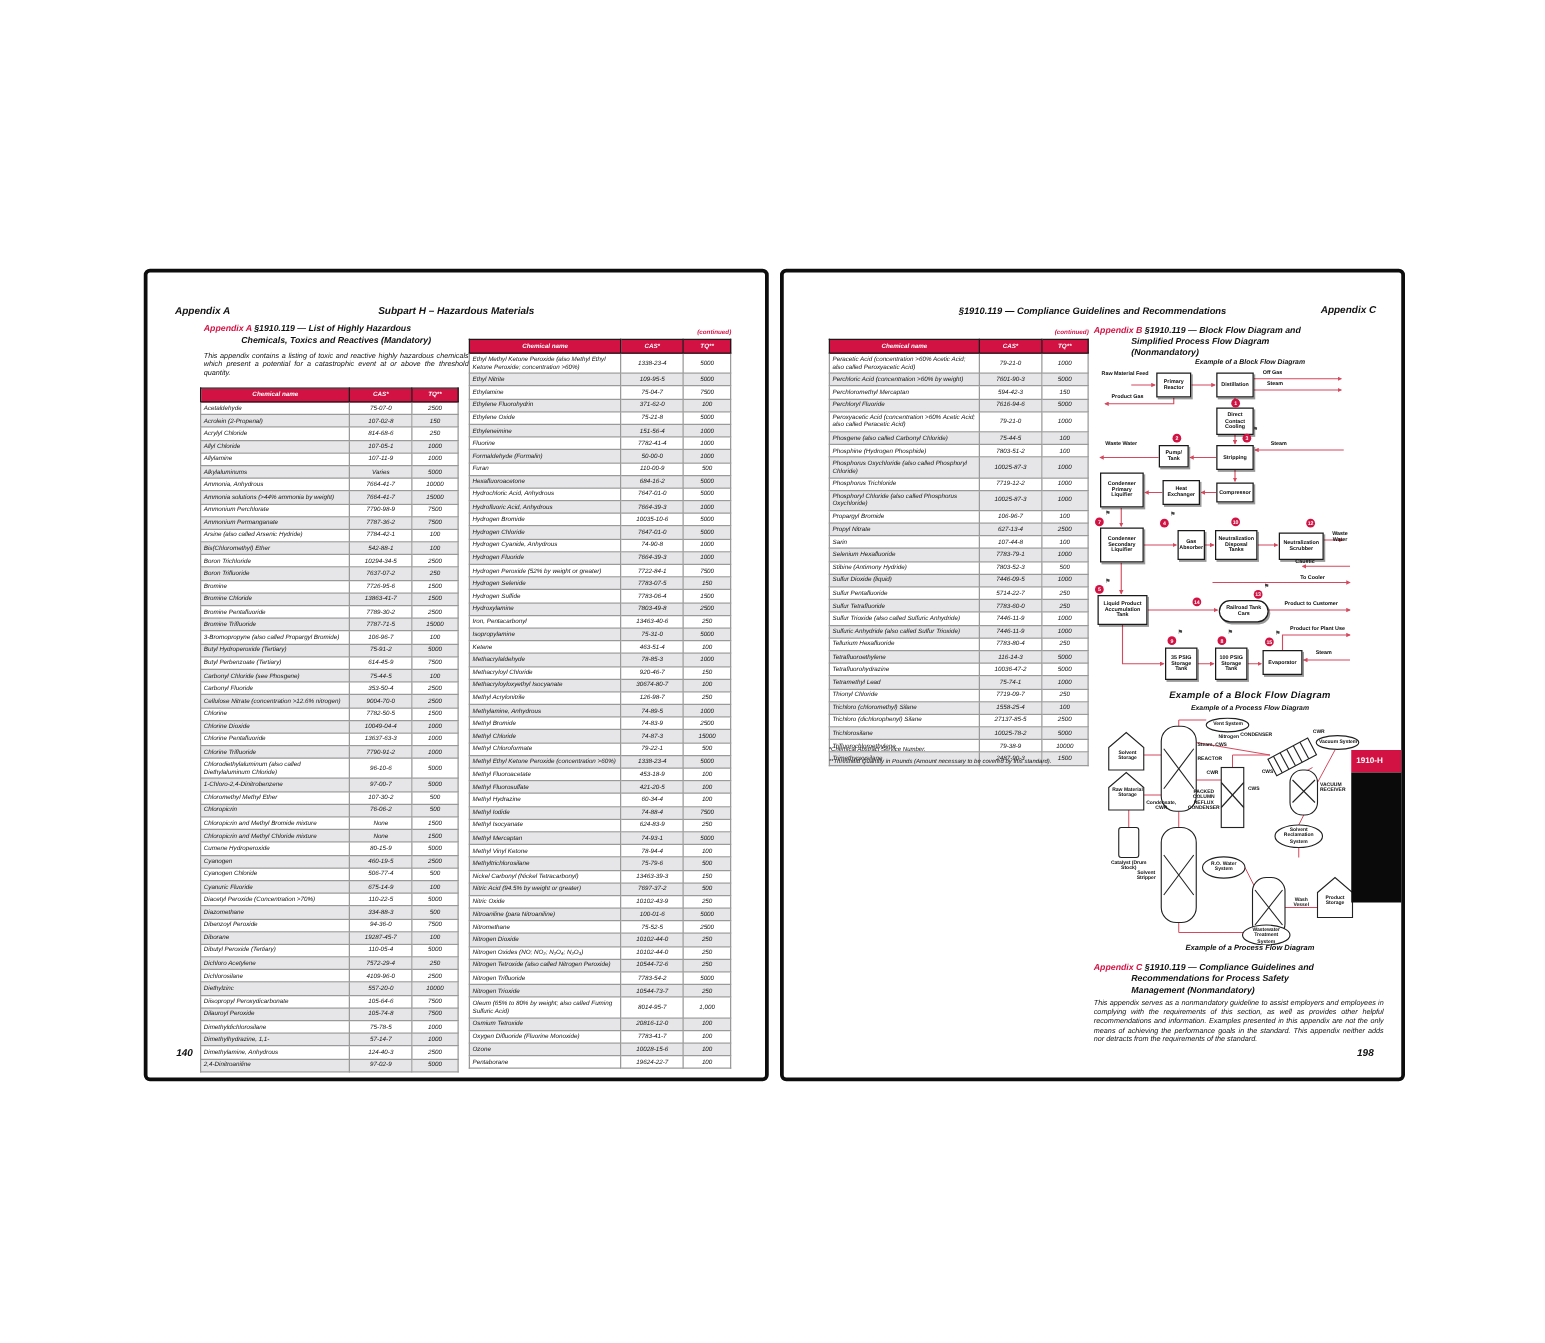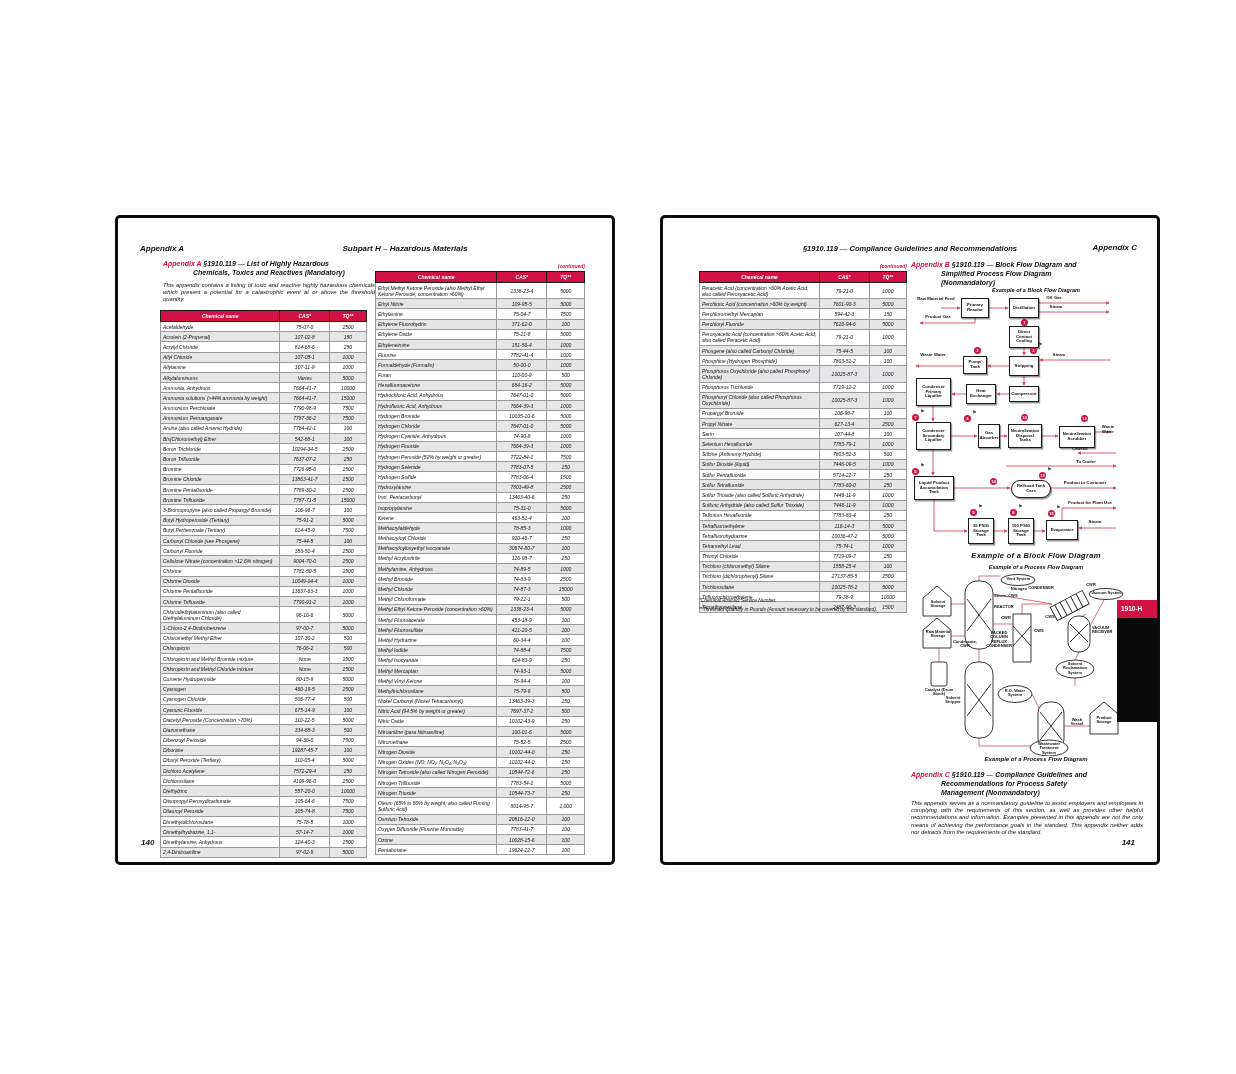--- a/index.html
+++ b/index.html
@@ -1,21 +1,21 @@
 <!DOCTYPE html>
 <html><head>
 <meta charset="utf-8">
 <style>
   html,body{margin:0;padding:0;}
   body{width:1236px;height:1074px;background:#ffffff;position:relative;
        font-family:"Liberation Sans","DejaVu Sans",sans-serif;color:#111;}
   .page{position:absolute;top:215px;width:494px;height:644px;background:#fff;
         border:3px solid #0d0d0d;border-radius:5px;overflow:hidden;}
   #page-left{left:115px;}
-  #page-right{left:660px;}
+  #page-right{left:624px;}
   .abs{position:absolute;font-style:italic;}
   .hdr{font-size:8px;font-weight:bold;color:#111;}
   .red{color:#d11243;}
   .title{font-size:7px;font-weight:bold;line-height:1.3;}
   .title .ind{padding-left:30px;}
   .intro{font-size:5.8px;line-height:1.25;text-align:justify;}
   .continued{font-size:5px;font-weight:bold;color:#d11243;text-align:right;}
   .pagenum{font-size:8px;font-weight:bold;}
   
   table.chem{border-collapse:collapse;table-layout:fixed;width:100%;
@@ -50,21 +50,21 @@
   .tab-black{position:absolute;background:#0a0a0a;color:#fff;font-size:6px;font-weight:bold;
              writing-mode:vertical-rl;text-orientation:mixed;padding:5px 0 0 0;
              display:flex;justify-content:center;box-sizing:border-box;}
   svg{position:absolute;left:0;top:0;}
 </style>
 </head>
 <body>
 
 <div class="page" id="page-left">
   <div class="abs hdr" style="left:22px;top:26px;">Appendix A</div>
-  <div class="abs hdr" style="left:0;top:26px;width:100%;text-align:center;margin-left:40px;">Subpart H – Hazardous Materials</div>
+  <div class="abs hdr" style="left:0;top:26px;width:100%;text-align:center;">Subpart H – Hazardous Materials</div>
 
   <div class="abs title" style="left:45px;top:41px;width:215px;">
     <span class="red">Appendix A</span>
     <span>§1910.119 — List of Highly Hazardous</span>
     <div class="ind">Chemicals, Toxics and Reactives (Mandatory)</div>
   </div>
 
   <div class="abs intro" style="left:45px;top:64px;width:212px;">This appendix contains a listing of toxic and reactive highly hazardous chemicals which present a potential for a catastrophic event at or above the threshold quantity.</div>
 
   <div class="abs continued" style="left:257px;top:45px;width:210px;">(continued)</div>
@@ -1013,14 +1013,14 @@
     <span class="red">Appendix C</span>
     <span>§1910.119 — Compliance Guidelines and</span>
     <div class="ind">Recommendations for Process Safety</div>
     <div class="ind">Management (Nonmandatory)</div>
   </div>
   <div class="abs intro" style="left:248px;top:582px;width:232px;">This appendix serves as a nonmandatory guideline to assist employers and employees in complying with the requirements of this section, as well as provides other helpful recommendations and information. Examples presented in this appendix are not the only means of achieving the performance goals in the standard. This appendix neither adds nor detracts from the requirements of the standard.</div>
 
   <div class="tab-red" style="left:454px;top:382px;width:46px;height:18px;">1910-H</div>
   <div class="tab-black" style="left:454px;top:400px;width:46px;height:104px;">Hazardous Materials</div>
 
-  <div class="abs pagenum" style="right:22px;top:620px;">141</div>
+  <div class="abs pagenum" style="right:22px;top:620px;">198</div>
 </div>
 
 </body></html>

